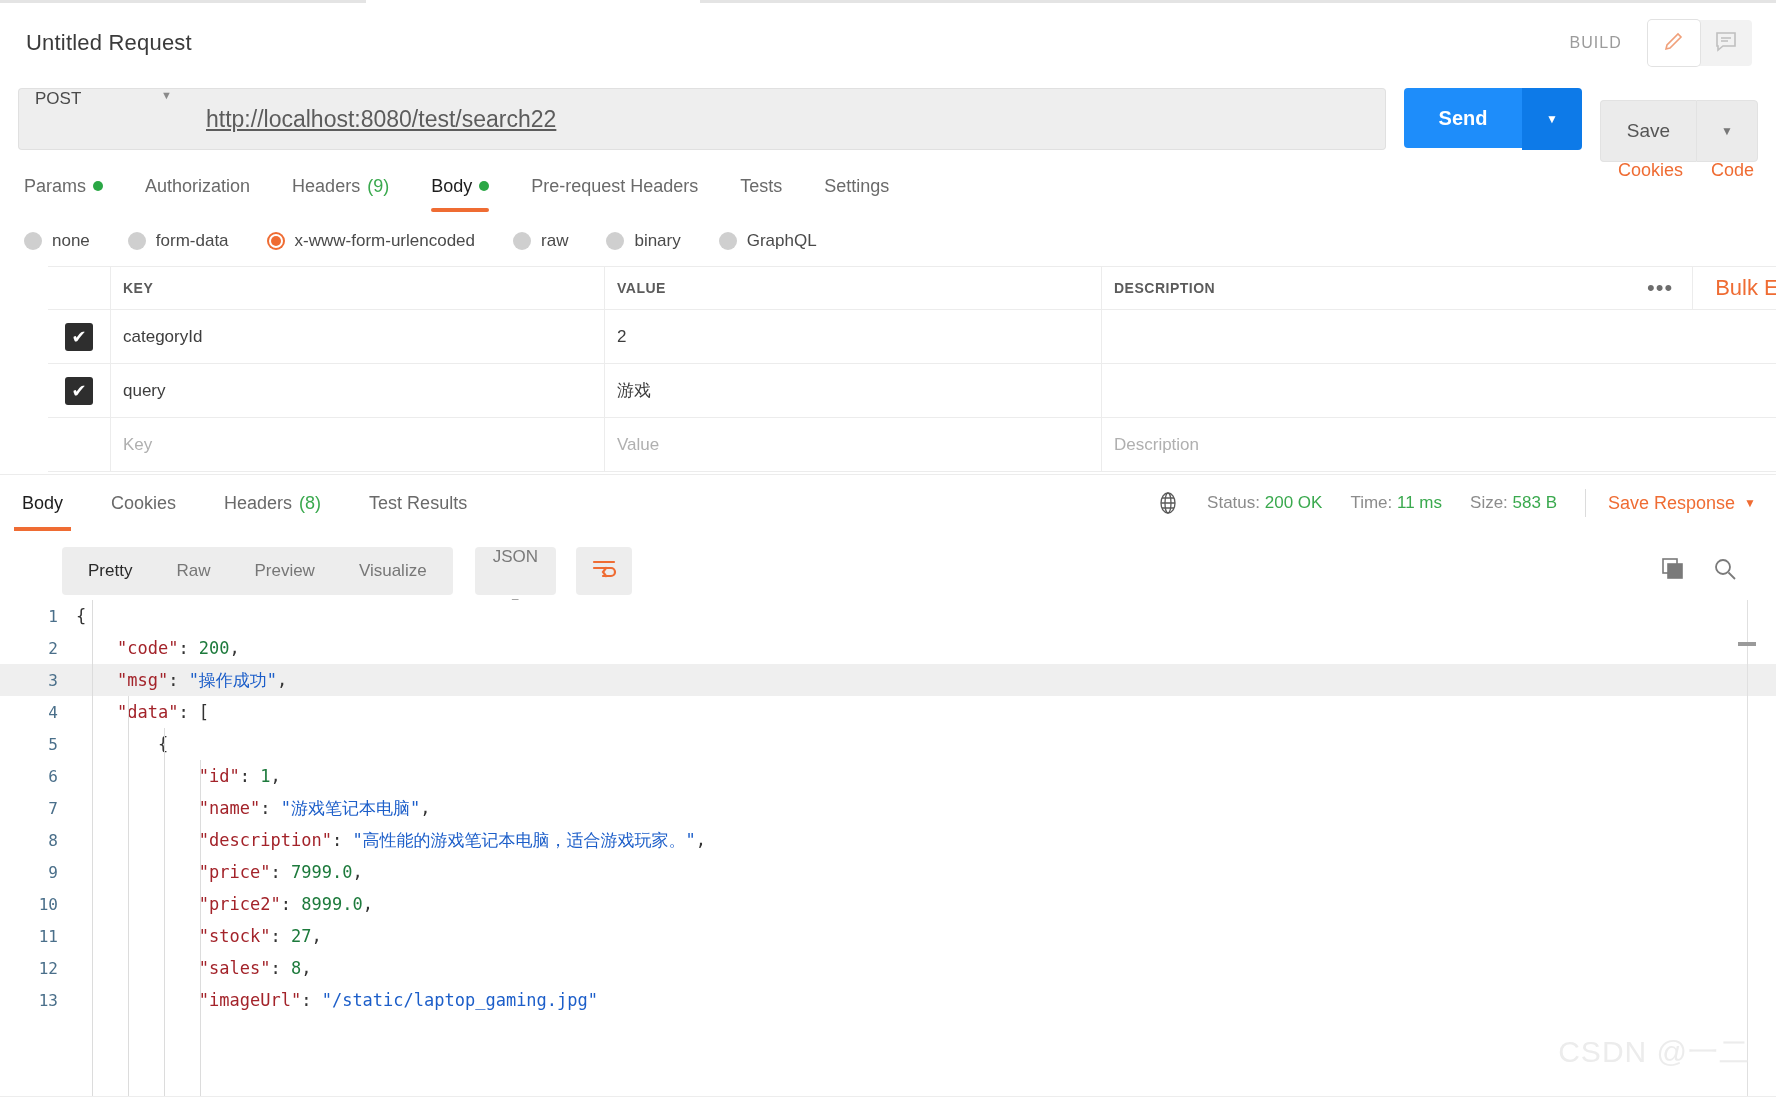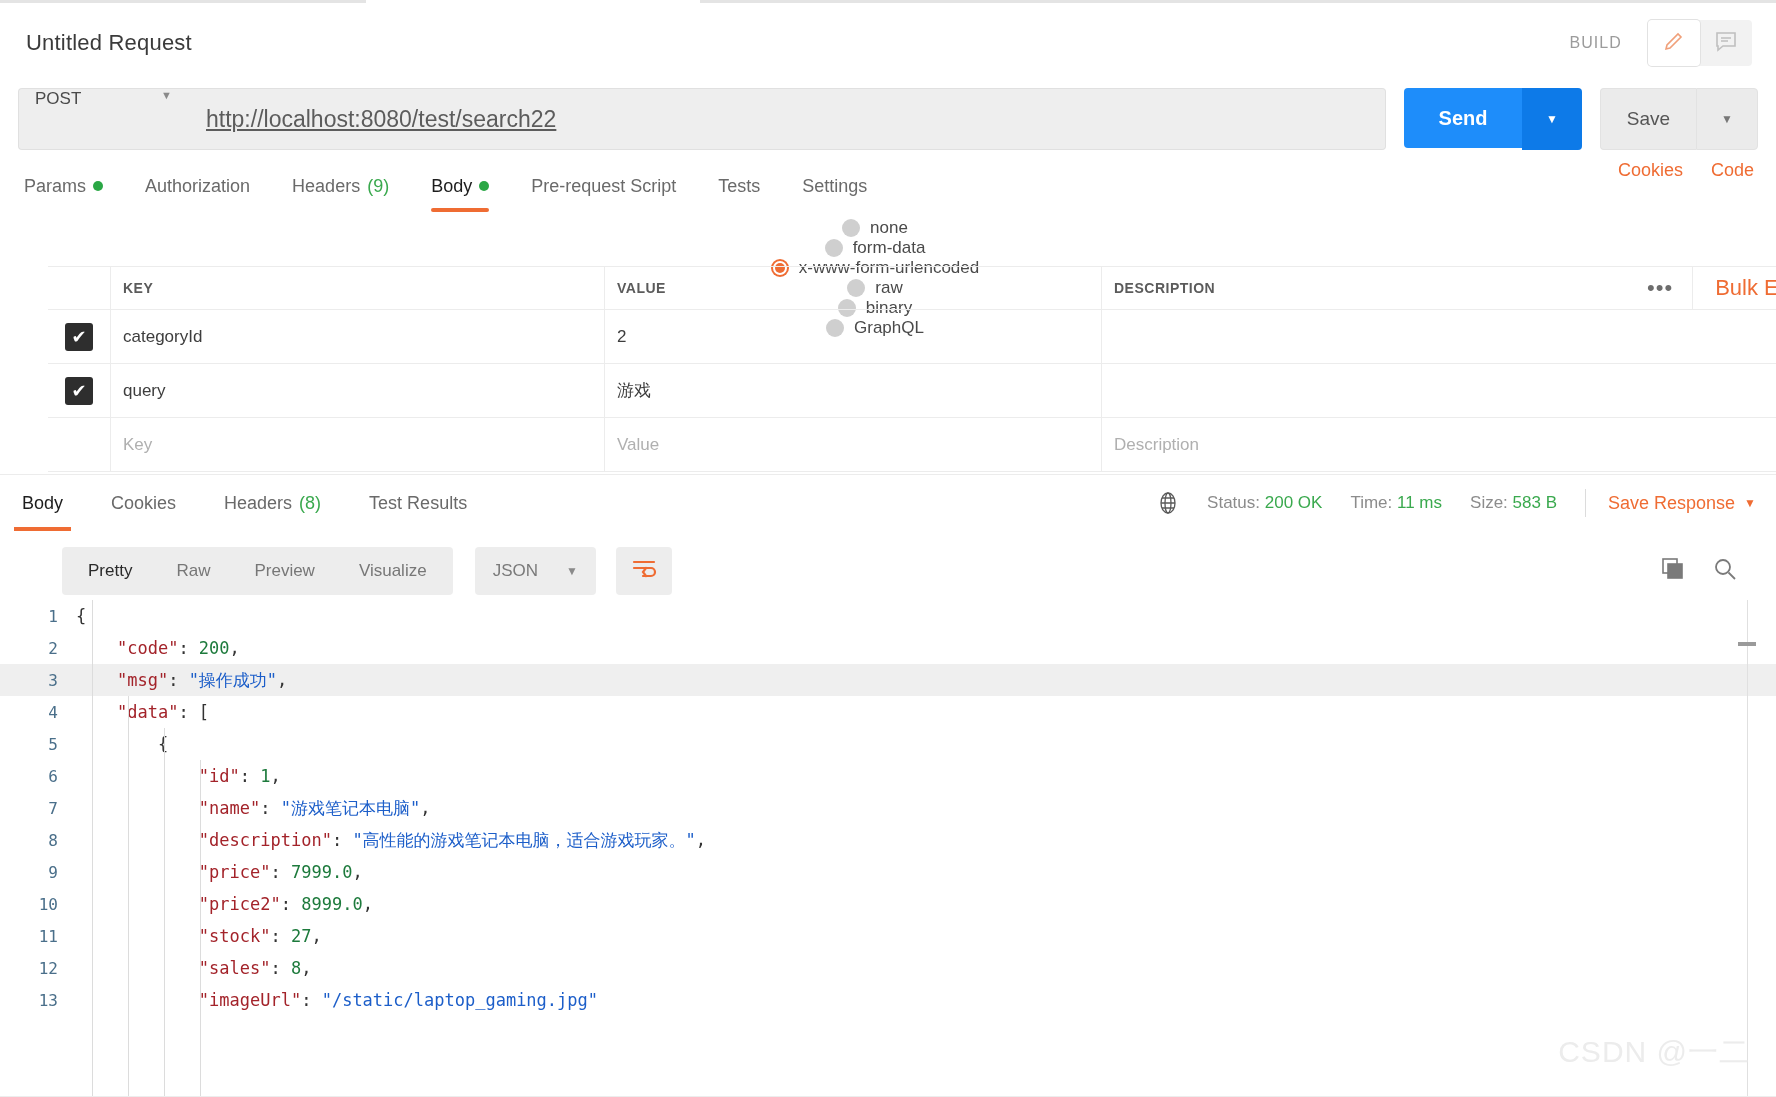--- a/index.html
+++ b/index.html
@@ -52,21 +52,21 @@
   }
   .send-wrap { display:flex; margin-left:18px; }
   .send-btn {
     width:118px; height:60px; background:#1e8dfa; color:#fff; font-size:20px; font-weight:bold;
     display:flex; align-items:center; justify-content:center; border-radius:4px 0 0 4px;
   }
   .send-caret {
     width:60px; height:62px; background:#0d7ae8; border-radius:0 4px 4px 0;
     display:flex; align-items:center; justify-content:center; color:#fff; font-size:12px;
   }
-  .save-wrap { display:flex; margin-left:18px; }
+  .save-wrap { display:flex; margin-left:18px;margin-top:12px; }
   .save-btn {
     width:96px; height:62px; background:#ebebeb; color:#555; font-size:19px;
     display:flex; align-items:center; justify-content:center; border-radius:4px 0 0 4px;
     border:1px solid #e2e2e2; border-right:none;
   }
   .save-caret {
     width:62px; height:62px; background:#ebebeb; border:1px solid #e2e2e2;
     border-radius:0 4px 4px 0; display:flex; align-items:center; justify-content:center;
     color:#777; font-size:12px;
   }
@@ -87,21 +87,21 @@
   .dot-green { width:10px; height:10px; border-radius:50%; background:#2aa745; display:inline-block; }
   .count-green { color:#3aa94e; }
   .tabs-right {
     margin-left:auto; margin-right:22px; display:flex; align-items:center; gap:28px;
     font-size:18px; color:#ef6c33;
   }
 
   
   .radio-row {
     position:absolute; top:218px; left:24px; width:1740px; height:46px;
-    display:flex; align-items:center;flex-direction:column;
+    display:flex; align-items:center;
   }
   .radio-item { display:flex; align-items:center; gap:10px; margin-right:38px; font-size:17px; color:#4a4a4a; }
   .radio-dot {
     width:18px; height:18px; border-radius:50%; background:#cfcfcf;
     display:flex; align-items:center; justify-content:center;
   }
   .radio-dot.sel { background:#fff; box-shadow:0 0 0 2px #ef6c33 inset; }
   .radio-dot.sel::after { content:""; width:10px; height:10px; border-radius:50%; background:#ef6c33; }
 
   
@@ -157,21 +157,21 @@
   .meta-sep { width:1px; height:28px; background:#dcdcdc; margin-right:22px; }
   .save-resp { font-size:18px; color:#ef6c33; display:flex; align-items:center; gap:9px; }
 
   
   .view-bar { position:absolute; top:542px; left:14px; width:1748px; height:58px; display:flex; align-items:center; }
   .pill { background:#ededed; border-radius:4px; height:48px; display:flex; align-items:center; padding:0 4px;margin-left:48px; }
   .pill-item { padding:0 22px; height:48px; display:flex; align-items:center; font-size:17px; color:#777; }
   .pill-item.active { color:#2a2a2a; }
   .fmt-select {
     background:#ededed; border-radius:4px; height:48px; display:flex; align-items:center;
-    padding:0 18px; margin-left:22px; font-size:17px; color:#7a7a7a; gap:28px;
+    padding:0 18px; margin-left:22px; font-size:17px; color:#7a7a7a; gap:28px;flex-direction:column;
   }
   .wrap-btn {
     background:#ededed; border-radius:4px; height:48px; width:56px; margin-left:20px;
     display:flex; align-items:center; justify-content:center;
   }
   .view-right { margin-left:auto; display:flex; align-items:center; gap:26px; margin-right:24px; }
 
   
   .code-area {
     position:absolute; top:600px; left:0; width:1776px; height:497px;
@@ -263,21 +263,21 @@
     <div class="rtab">
       <span>Headers</span>
       <span class="count-green">(9)</span>
     </div>
     <div class="rtab active">
       <span>Body</span>
       <span class="dot-green"></span>
       <span class="uline"></span>
     </div>
     <div class="rtab">
-      <span>Pre-request Script</span>
+      <span>Pre-request Headers</span>
     </div>
     <div class="rtab">
       <span>Tests</span>
     </div>
     <div class="rtab">
       <span>Settings</span>
     </div>
     <div class="tabs-right">
       <span>Cookies</span>
       <span>Code</span>

